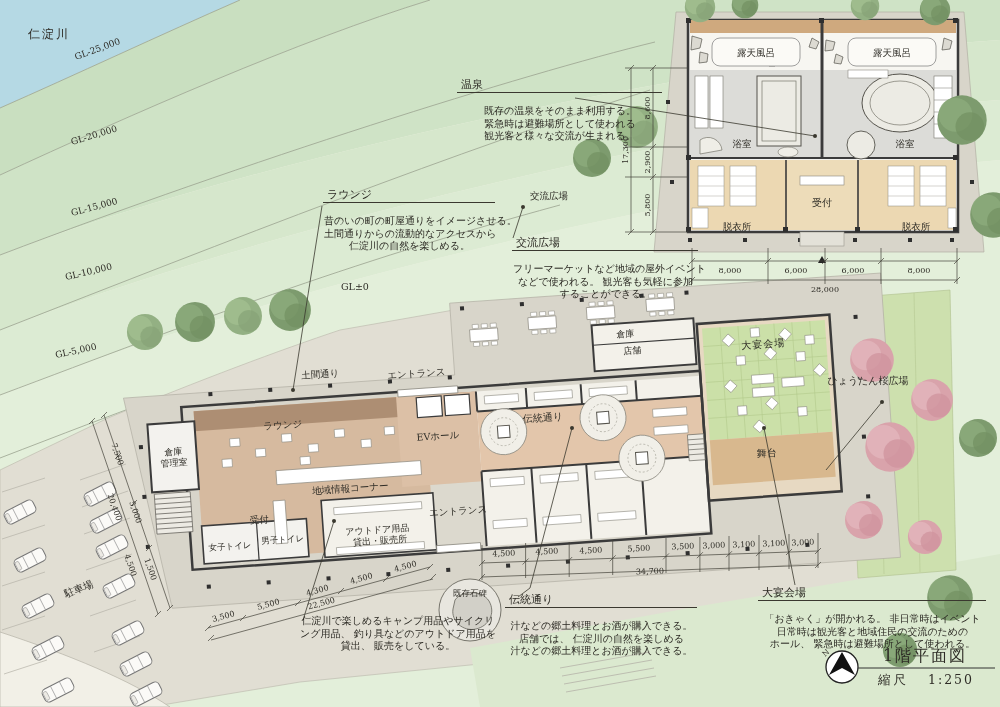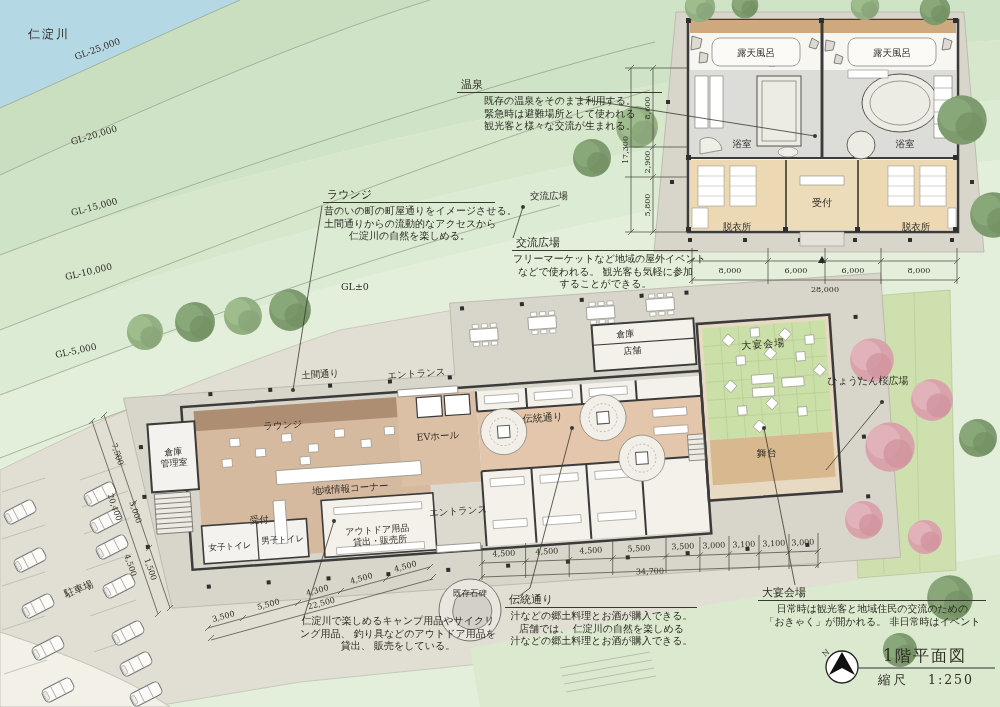--- a/index.html
+++ b/index.html
@@ -2,21 +2,21 @@
 <html><head>
 <meta charset="utf-8">
 <style>
   html,body{margin:0;padding:0;background:#e8e5da;}
   .stage{position:relative;width:1000px;height:707px;overflow:hidden;
          background:#f0ede3;font-family:"DejaVu Serif","Liberation Serif",serif;color:#2e2c26;}
   .stage svg{position:absolute;left:0;top:0;}
   svg text{font-family:"DejaVu Serif","Liberation Serif",serif;fill:#2e2c26;}
   .ann{position:absolute;font-size:10px;line-height:12.5px;color:#2b2923;}
   .ann .ann-title{font-size:11px;line-height:13px;border-bottom:1px solid #3a382f;
-                  padding:0 2px 1px 4px;margin-bottom:2px;white-space:nowrap;}
+                  padding:0 2px 1px 4px;margin-bottom:12px;white-space:nowrap;}
   .ann .ann-line{white-space:nowrap;padding-left:1px;text-align:center;}
 </style>
 </head>
 <body>
 
 <div class="stage">
 
 <svg width="1000" height="707" viewBox="0 0 1000 707">
 
   <g>
@@ -548,17 +548,18 @@
 
 <div class="ann" style="left:505px;top:593px;width:192px;">
   <div class="ann-title">伝統通り</div>
   <div class="ann-line">汁などの郷土料理とお酒が購入できる。</div>
   <div class="ann-line">店舗では、 仁淀川の自然を楽しめる</div>
   <div class="ann-line">汁などの郷土料理とお酒が購入できる。</div>
 </div>
 
 <div class="ann" style="left:758px;top:586px;width:228px;">
   <div class="ann-title">大宴会場</div>
+  <div class="ann-line">「おきゃく」が開かれる。 非日常時はイベント</div>
   <div class="ann-line">日常時は観光客と地域住民の交流のための</div>
-  <div class="ann-line">「おきゃく」が開かれる。 非日常時はイベント</div>
+  <div class="ann-line">ホール、 緊急時は避難場所として使われる。</div>
 </div>
 
 </div>
 
 </body></html>

